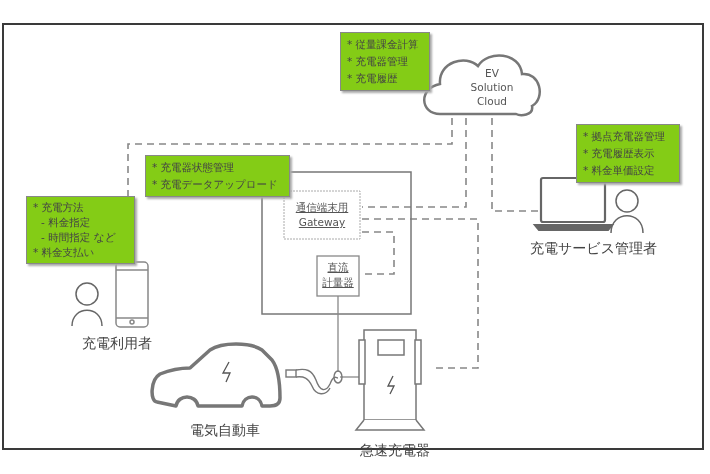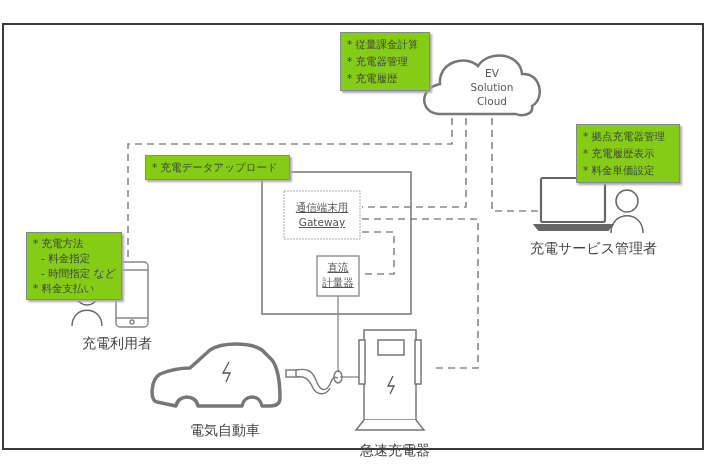--- a/index.html
+++ b/index.html
@@ -99,34 +99,35 @@
   <div>Cloud</div>
 </div>
 
 <div class="note" style="left:340px; top:32px; width:90px;">
   <span class="row"><span>*</span> <span>従量課金計算</span></span>
   <span class="row"><span>*</span> <span>充電器管理</span></span>
   <span class="row"><span>*</span> <span>充電履歴</span></span>
 </div>
 
 <div class="note" style="left:145px; top:155px; width:145px;">
+  <span class="row"><span>*</span> <span>充電器状態管理</span></span>
   <span class="row"><span>*</span> <span>充電データアップロード</span></span>
 </div>
 
 <div class="boxtext" style="left:284px; top:200px; width:76px;">
   <div>通信端末用</div>
   <div>Gateway</div>
 </div>
 
 <div class="boxtext" style="left:317px; top:260px; width:42px;text-align:center;">
   <div>直流</div>
   <div>計量器</div>
 </div>
 
-<div class="note" style="left:26px; top:196px; width:96px; line-height:15px;margin-top:36px;">
+<div class="note" style="left:26px; top:196px; width:109px; line-height:15px;">
   <span class="row"><span>*</span> <span>充電方法</span></span>
   <span class="row sub"><span>-</span> <span>料金指定</span></span>
   <span class="row sub"><span>-</span> <span>時間指定</span> <small>など</small></span>
   <span class="row"><span>*</span> <span>料金支払い</span></span>
 </div>
 
 <div class="note" style="left:576px; top:124px; width:104px;">
   <span class="row"><span>*</span> <span>拠点充電器管理</span></span>
   <span class="row"><span>*</span> <span>充電履歴表示</span></span>
   <span class="row"><span>*</span> <span>料金単価設定</span></span>

